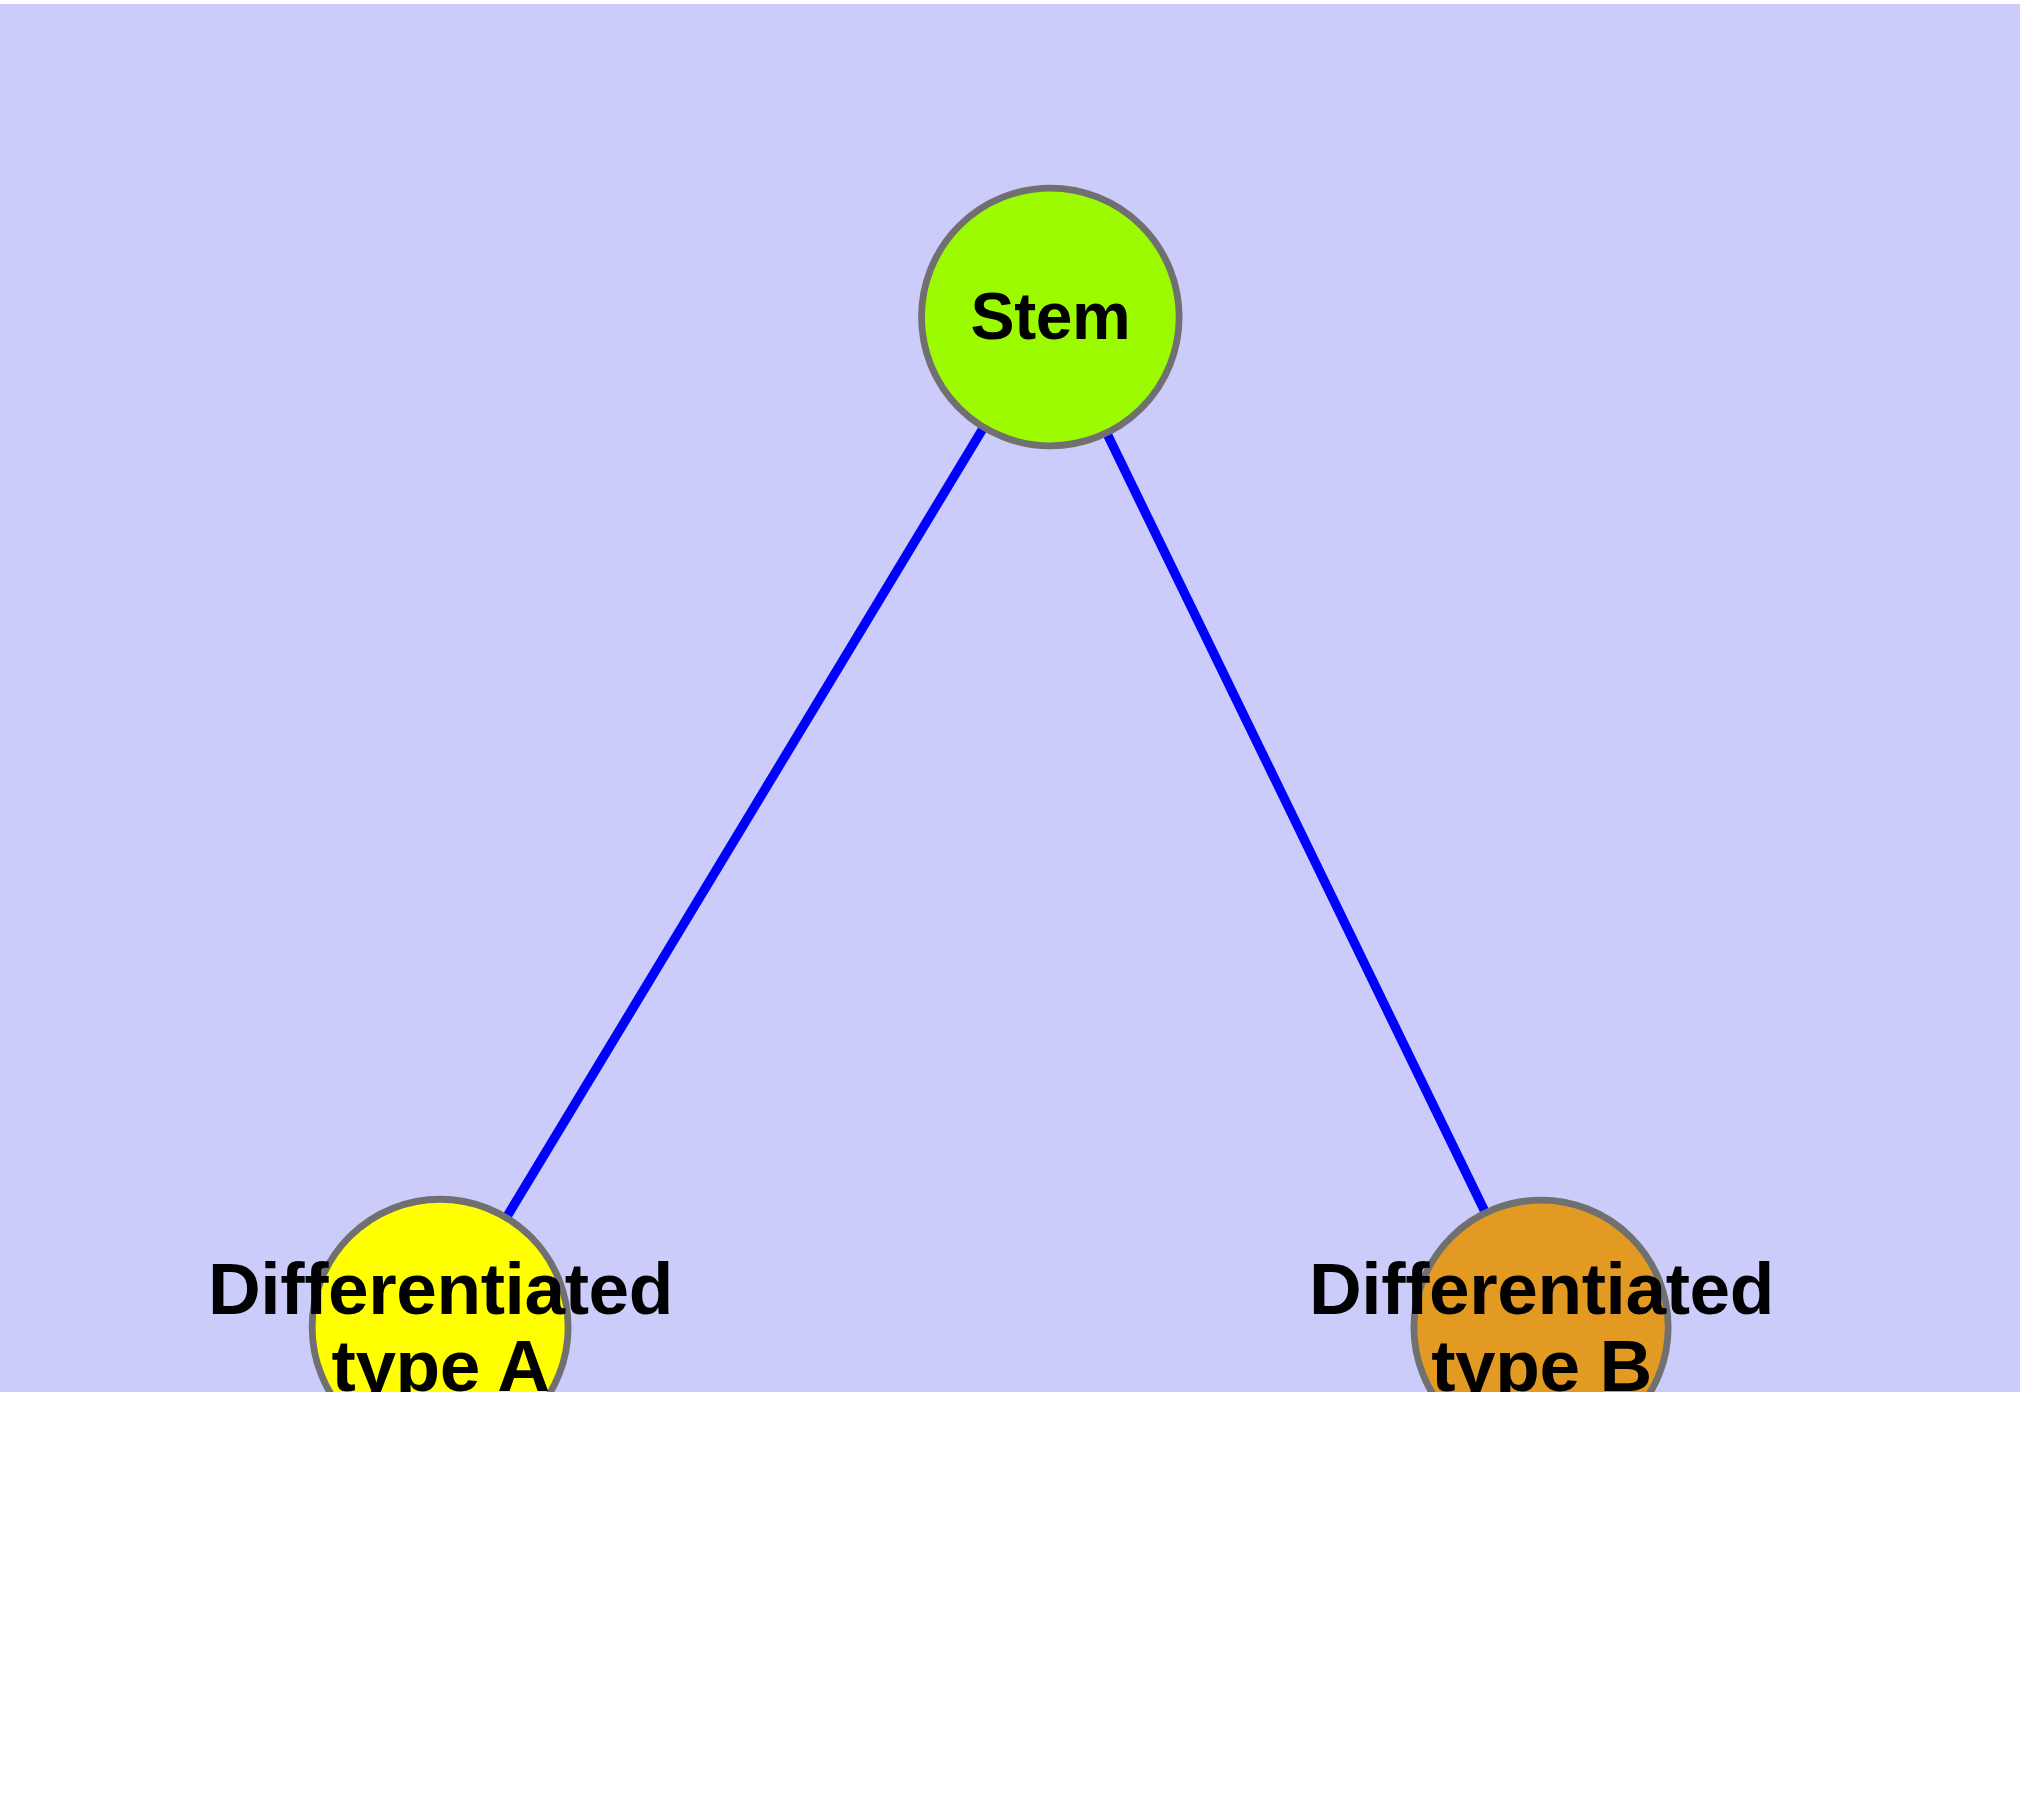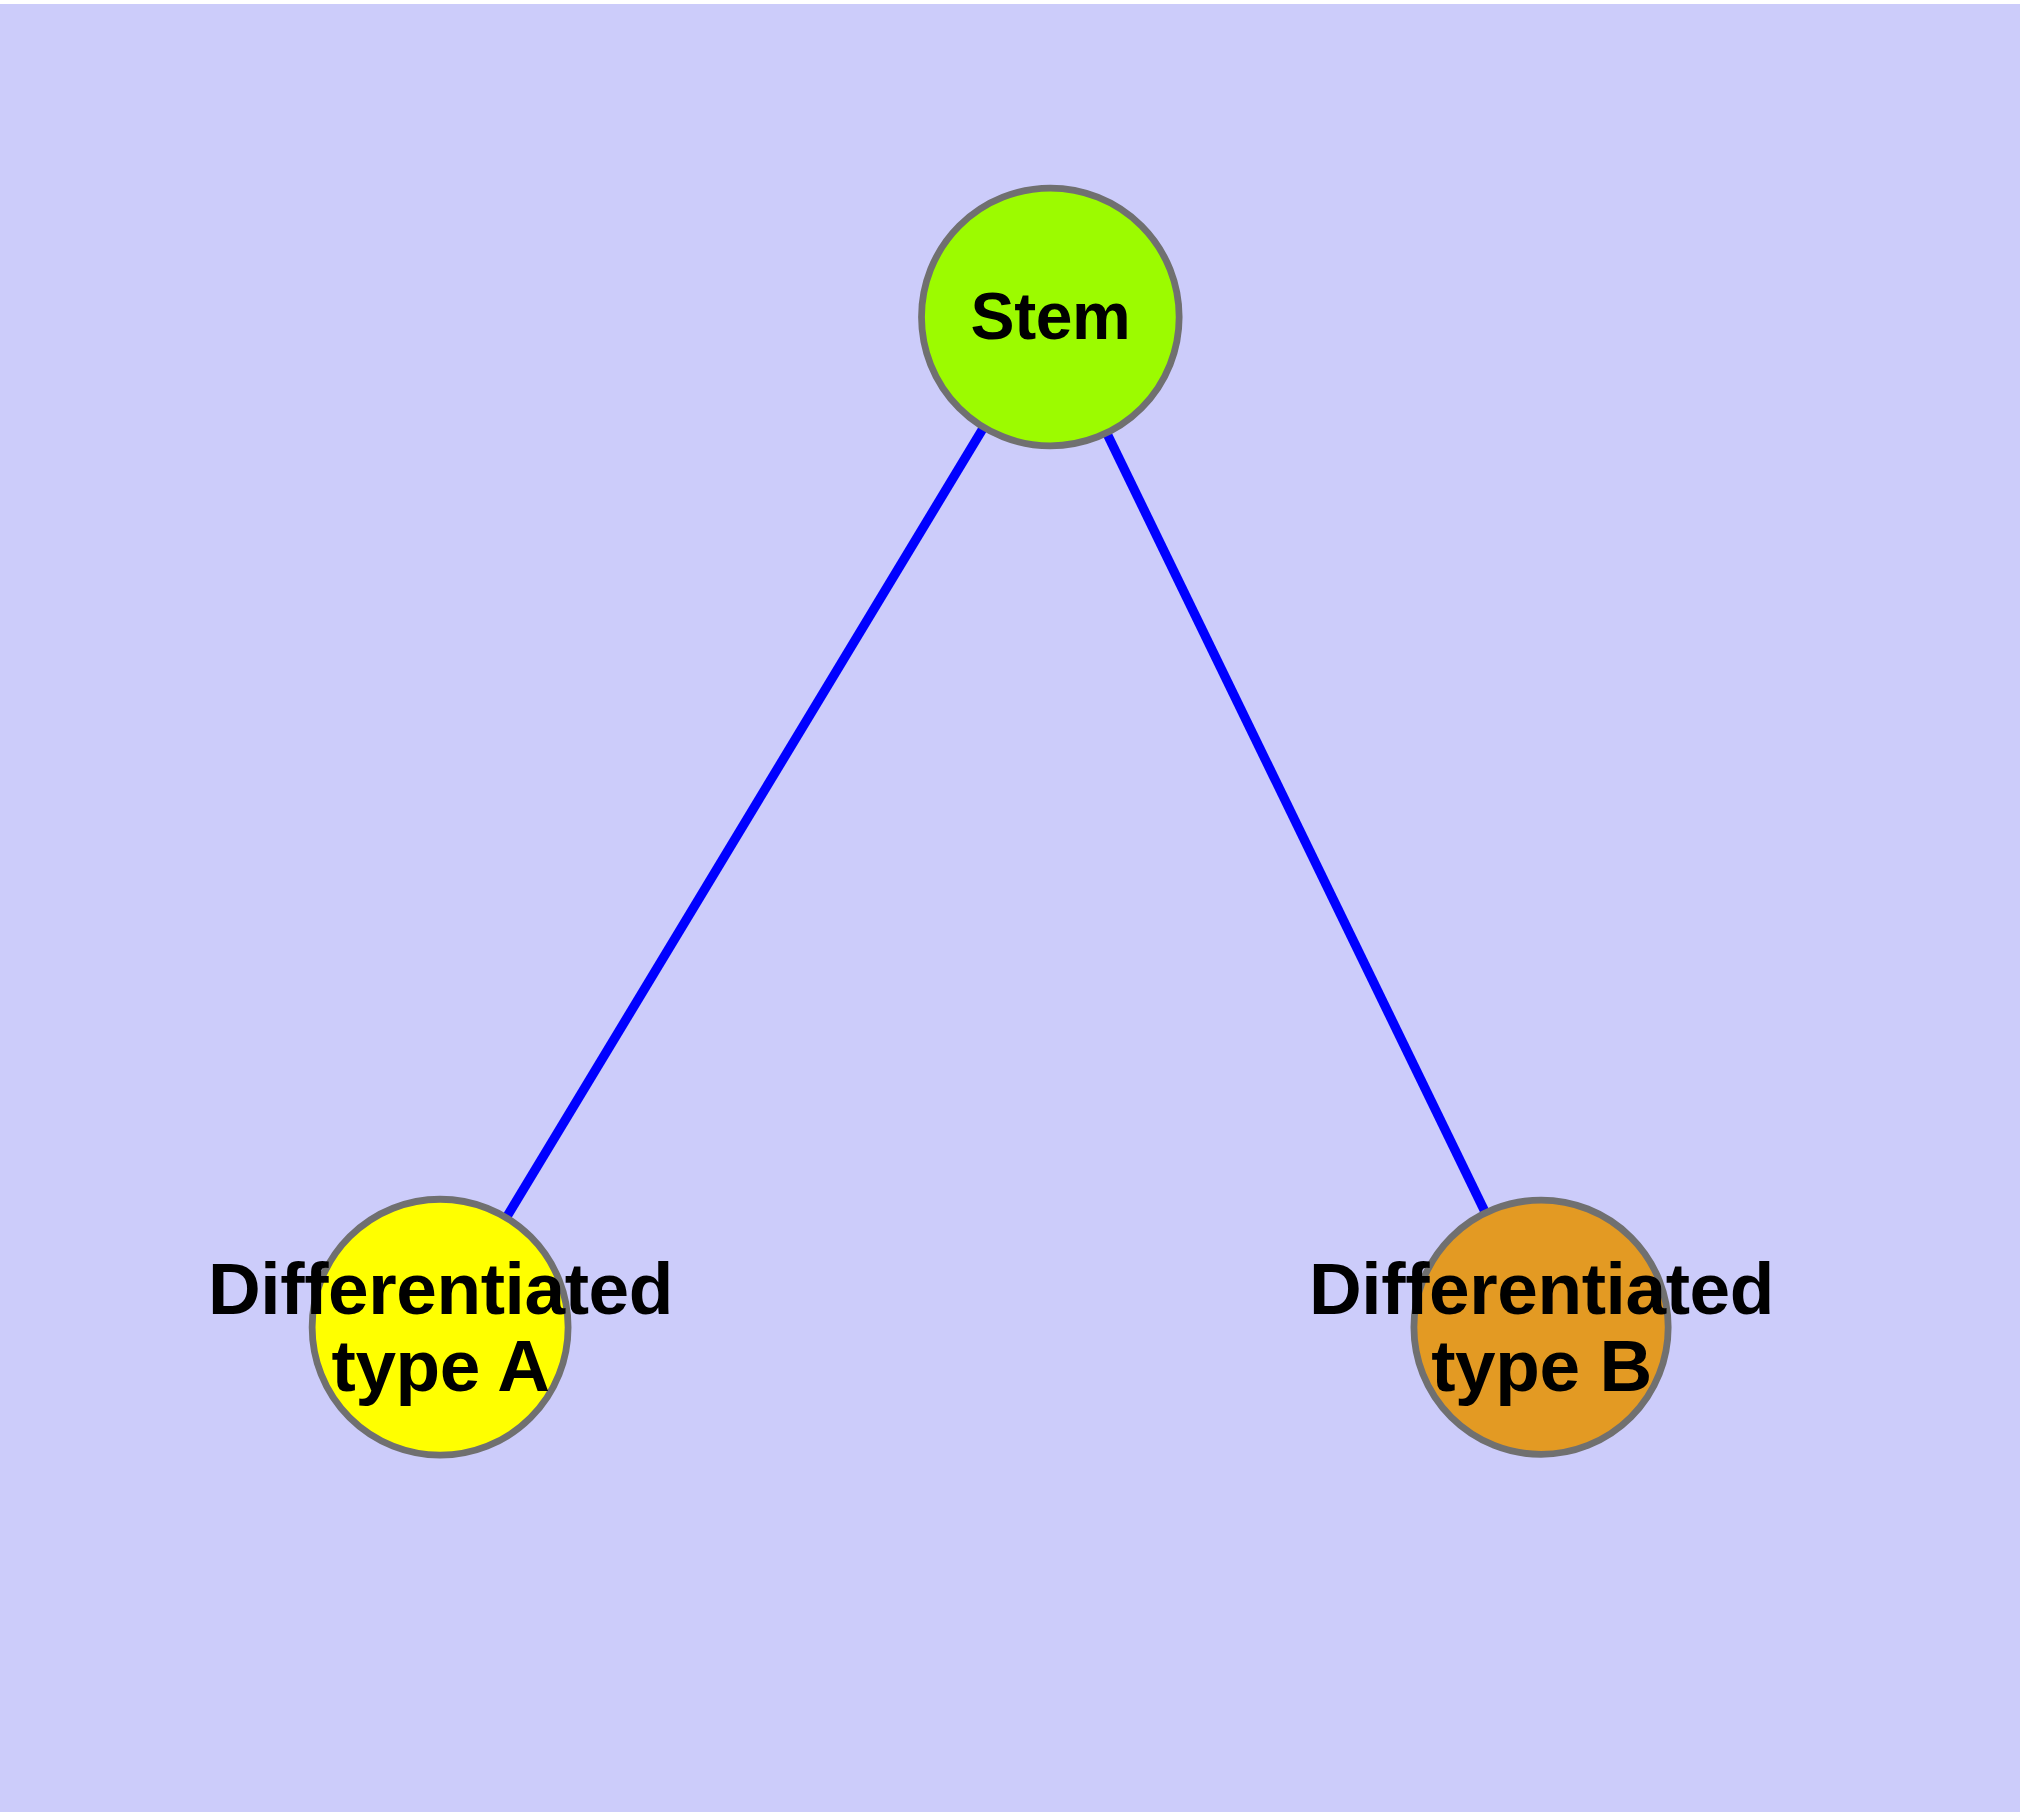--- a/index.html
+++ b/index.html
@@ -4,21 +4,21 @@
 <title>Cell differentiation graph</title>
 <style>
   html, body {
     margin: 0;
     padding: 0;
     background: #ffffff;
   }
   #canvas {
     position: relative;
     width: 2021px;
-    height: 1812px;
+    height: 1392px;
     background: #ffffff;
     overflow: hidden;
     font-family: "Liberation Sans", "DejaVu Sans", sans-serif;
   }
   #plot-background {
     position: absolute;
     left: 0;
     top: 4.2px;
     width: 2021px;
     height: 1808px;

